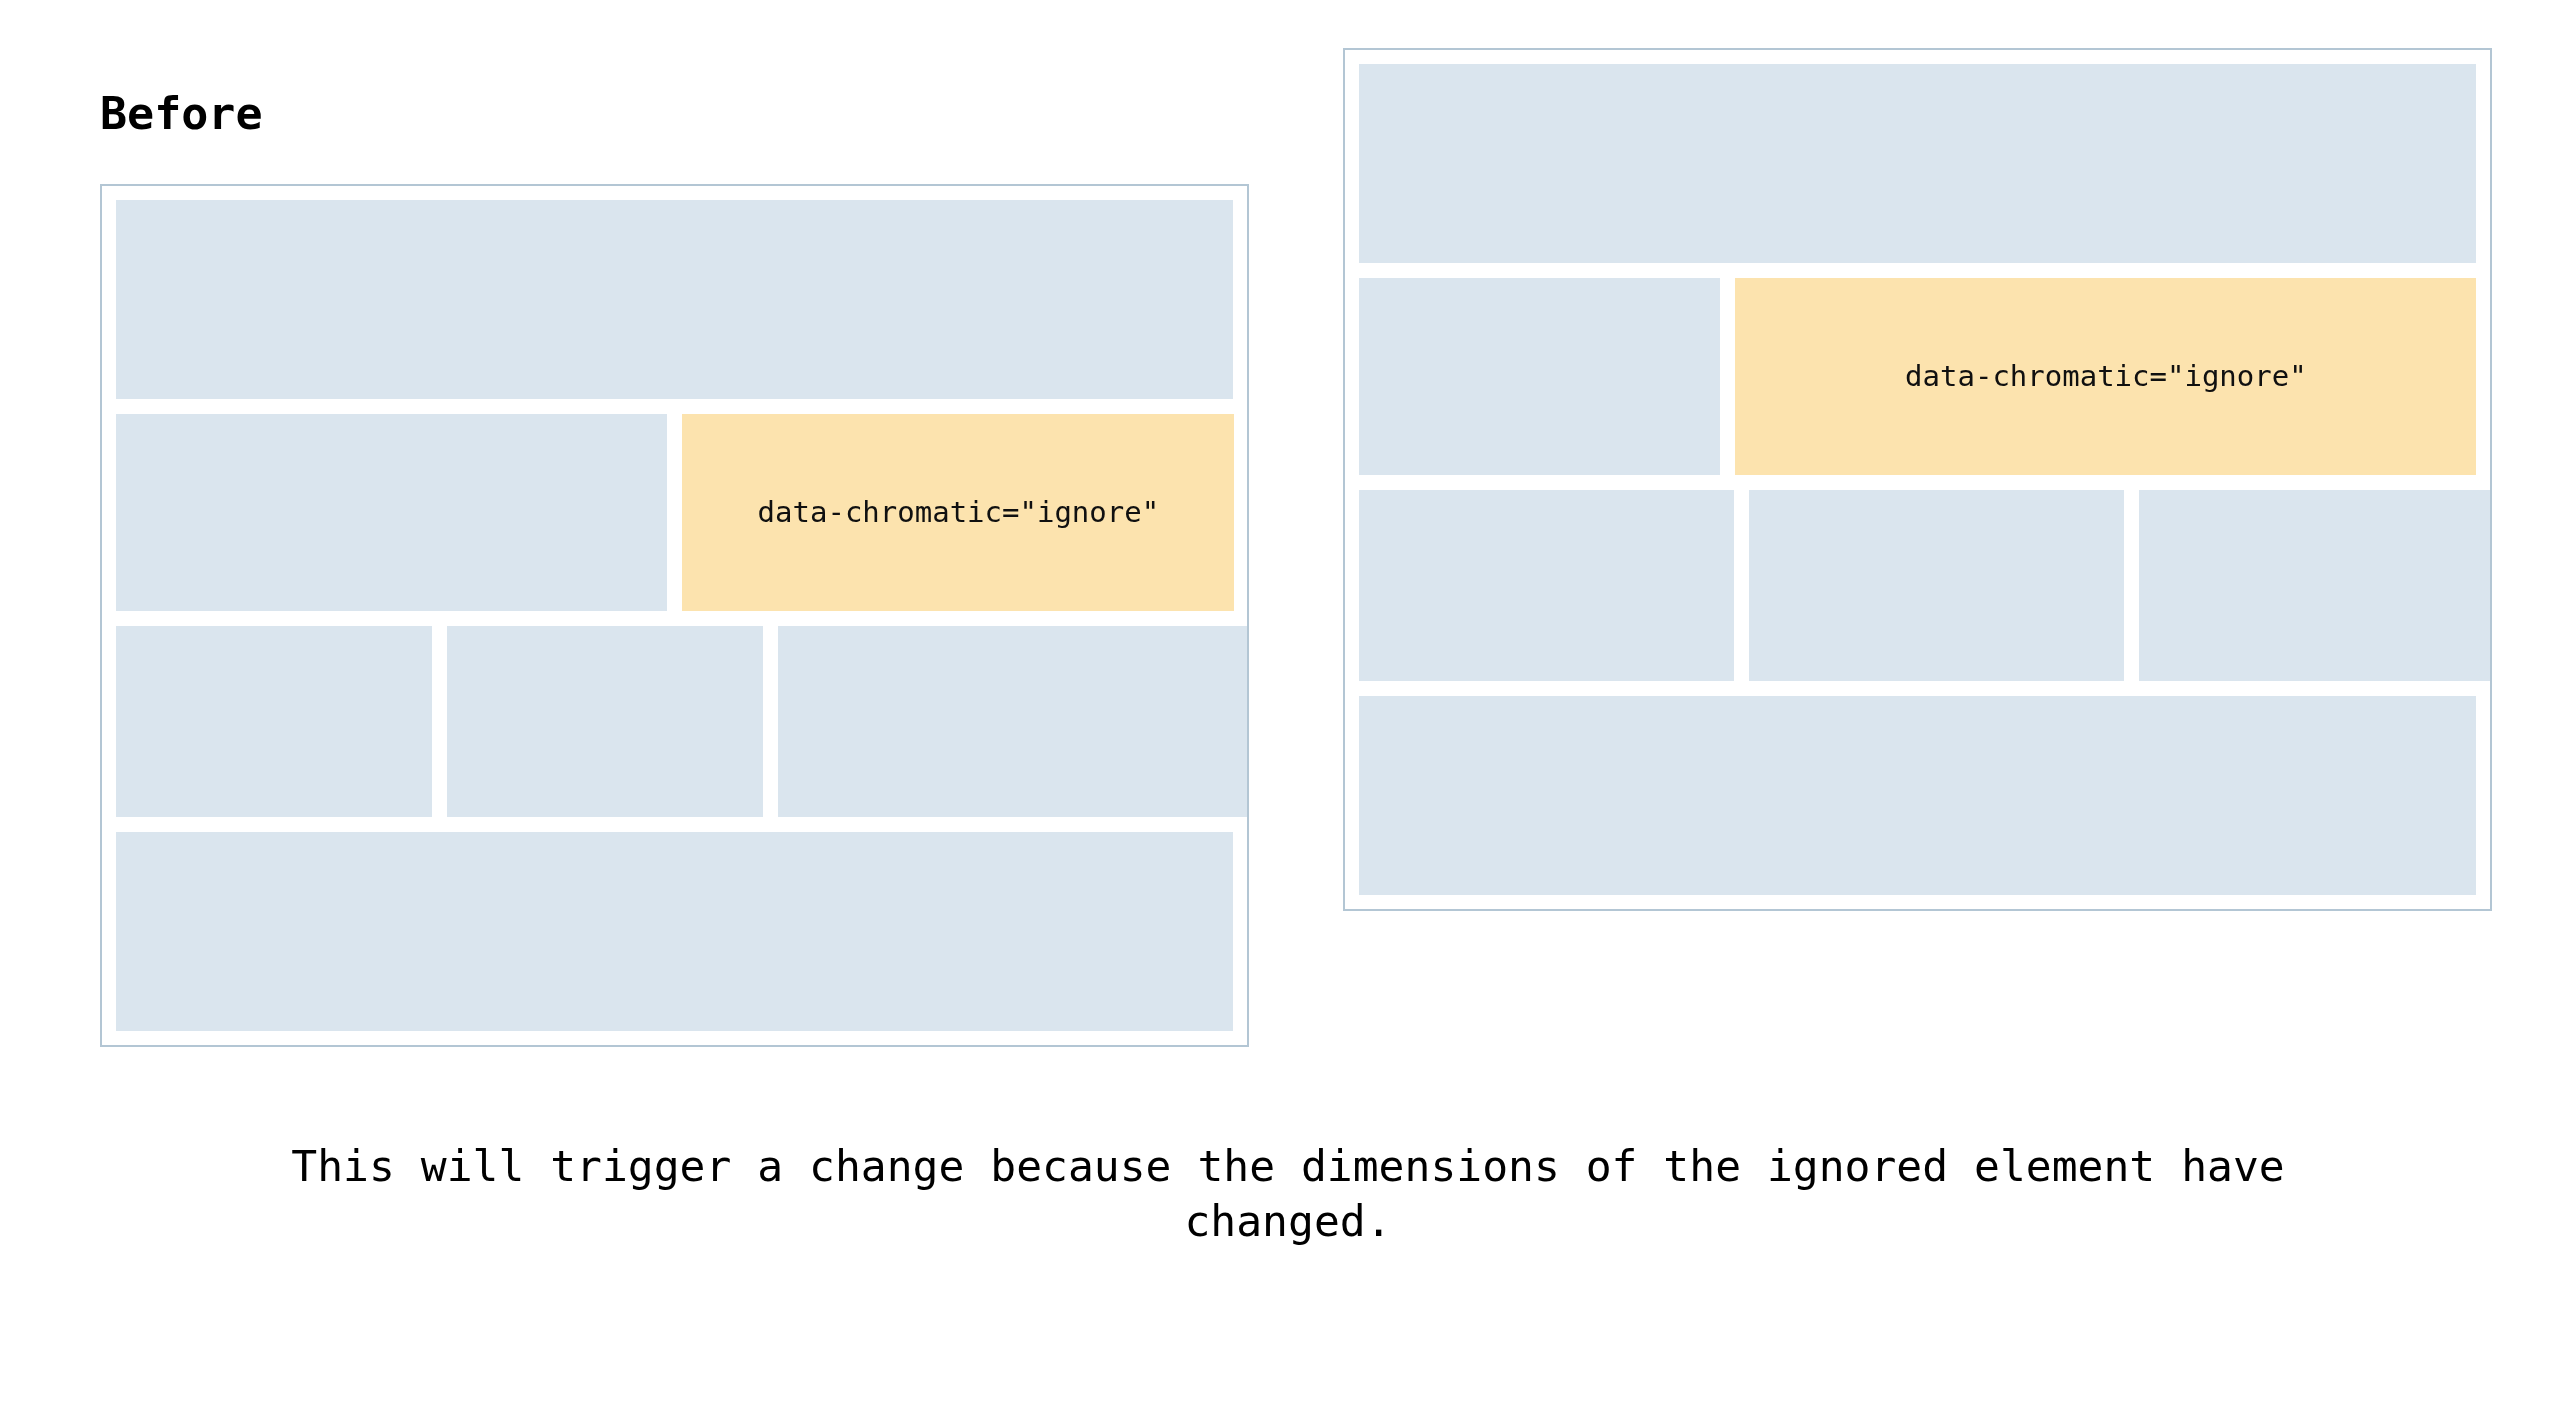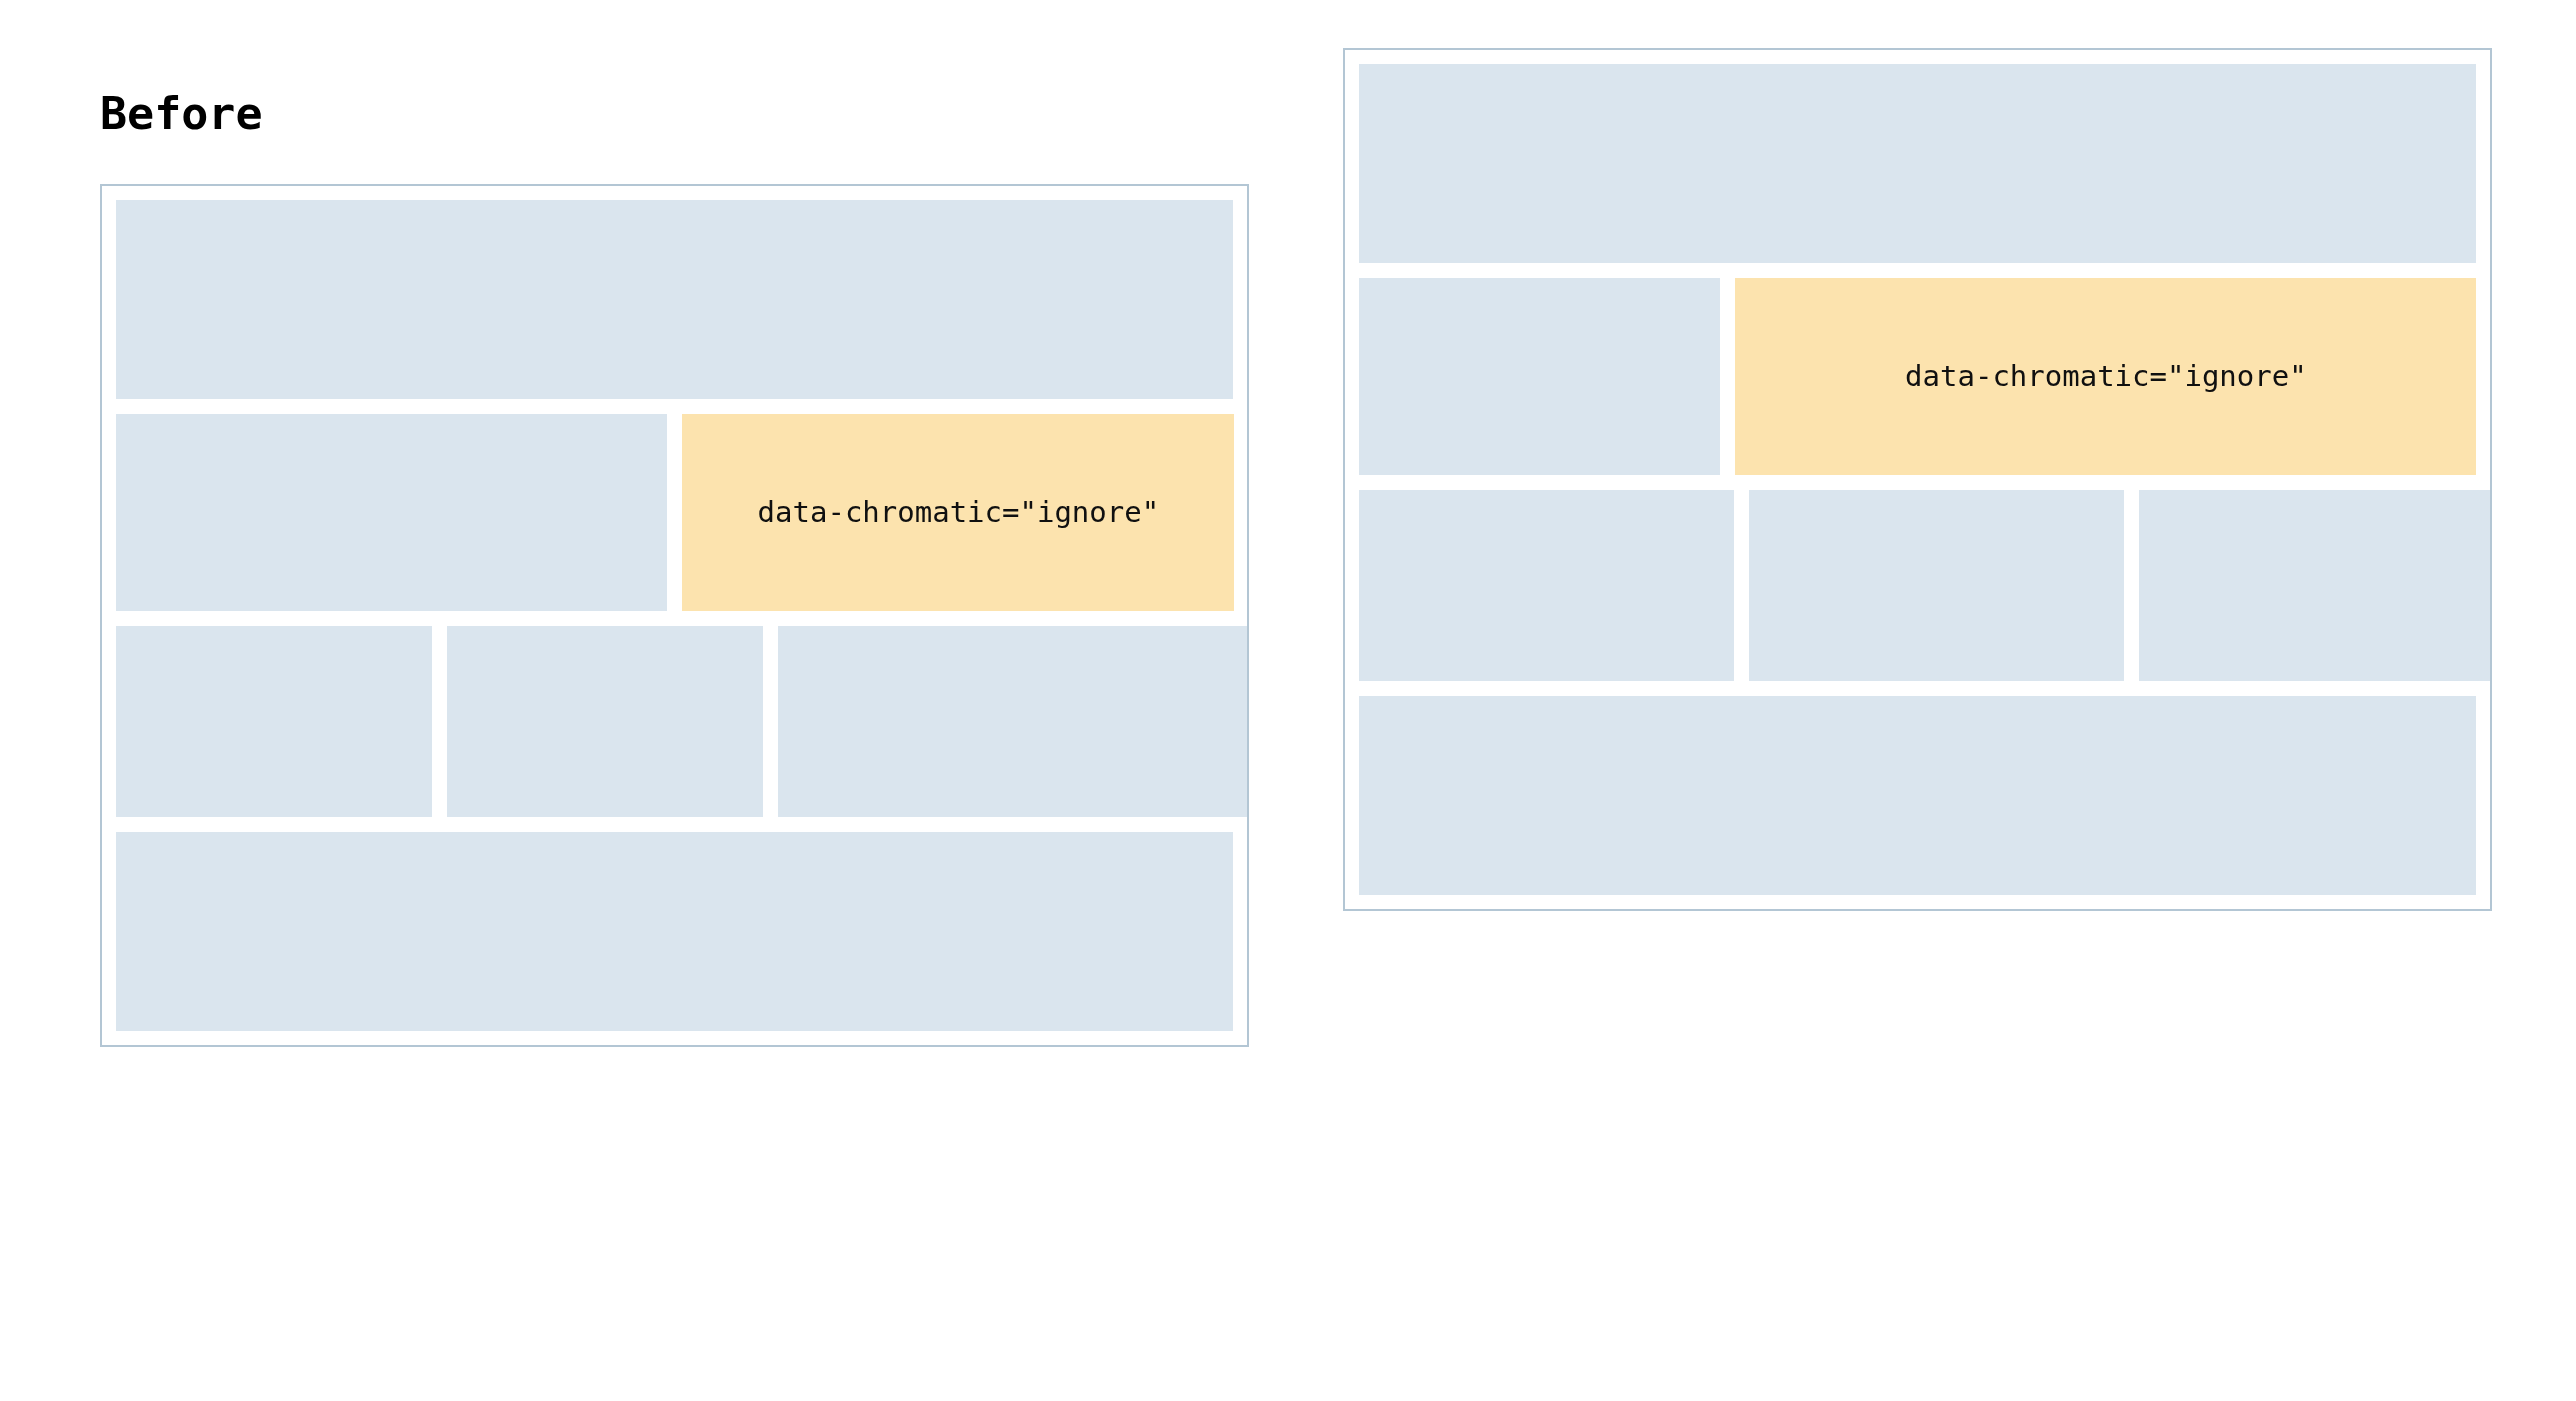--- a/index.html
+++ b/index.html
@@ -188,15 +188,16 @@
 
         <div class="skeleton-row row-footer">
           <div class="blk"></div>
         </div>
 
       </div>
     </div>
 
   </div>
 
+  <div class="caption">This will trigger a change because the dimensions of the ignored element have changed.</div>
 
 </div>
 
 
 </body></html>

